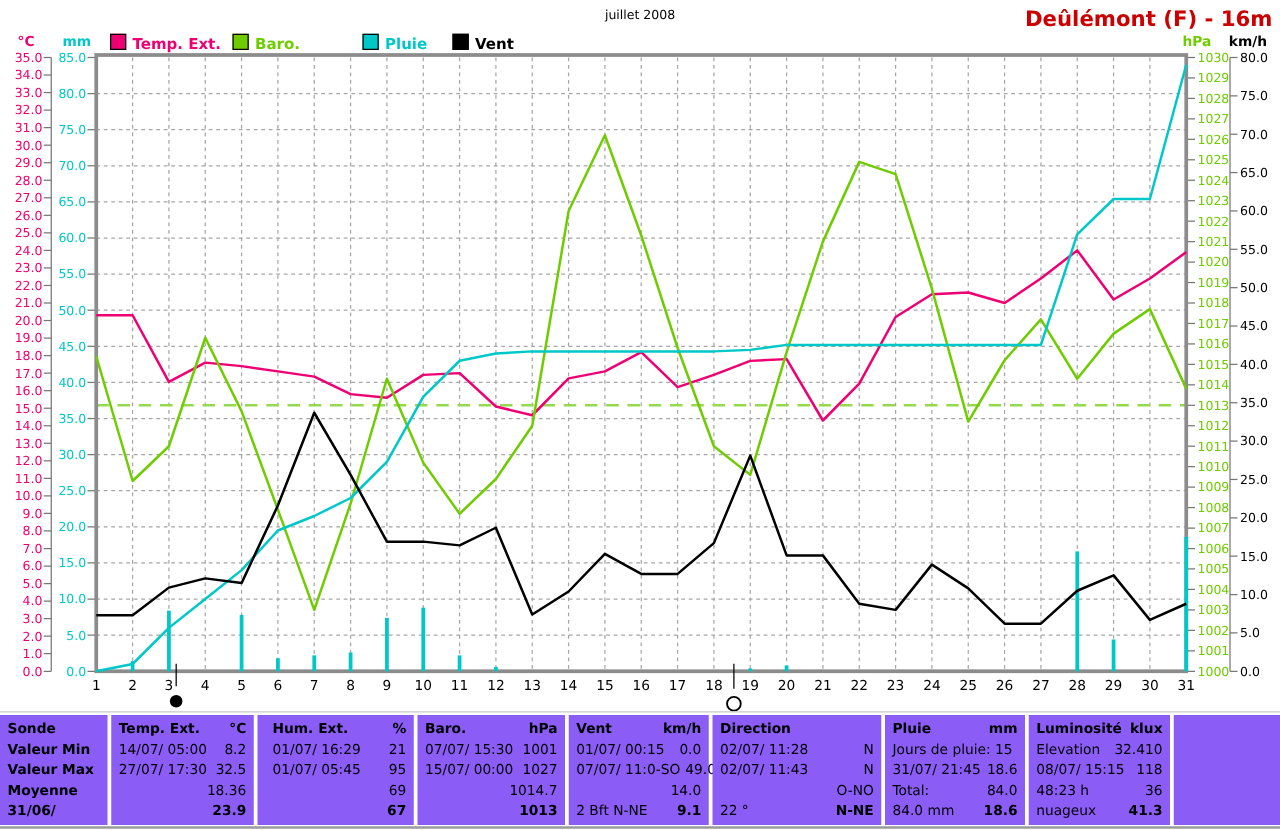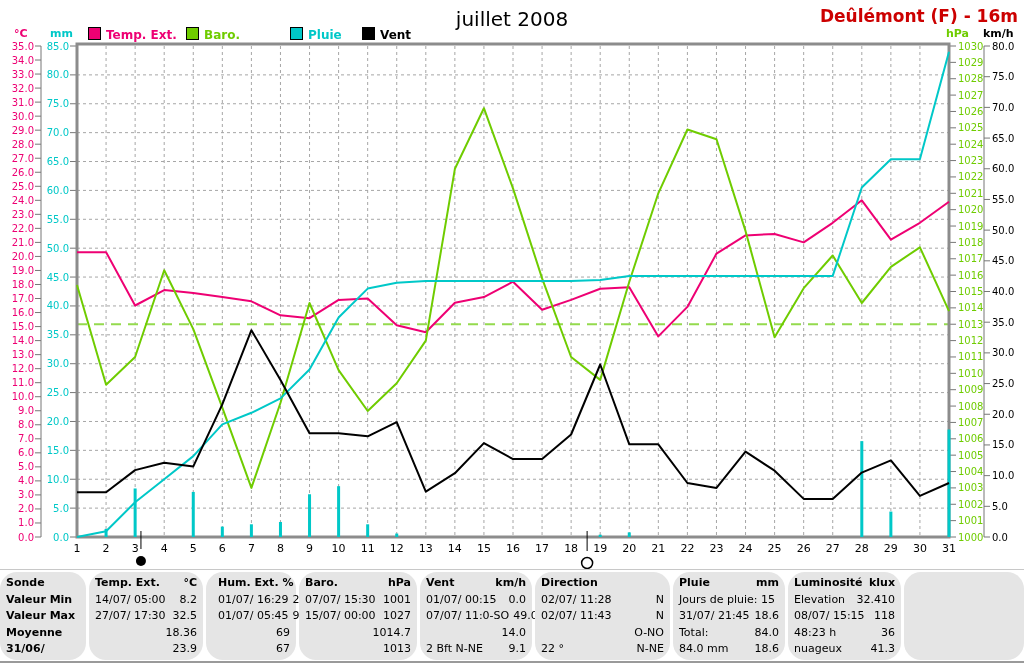--- a/index.html
+++ b/index.html
@@ -1,34 +1,34 @@
 <!DOCTYPE html>
 <html><head>
 <meta charset="utf-8">
 <style>
   html,body{margin:0;padding:0;background:#fff;}
   #app{position:relative;width:1024px;height:664px;background:#ffffff;overflow:hidden;
        font-family:"DejaVu Sans","Liberation Sans",sans-serif;}
   #title{position:absolute;top:7px;left:0;width:1024px;text-align:center;
-         font-size:20px;color:#000;}
+         font-size:10px;color:#000;}
   #station{position:absolute;top:6px;right:6px;font-size:17px;font-weight:bold;color:#cc0000;}
   .unit{position:absolute;top:27px;font-size:11px;font-weight:bold;}
   #legend .litem{position:absolute;top:27px;font-size:12px;font-weight:bold;white-space:nowrap;}
   #legend .swatch{display:inline-block;width:11px;height:11px;margin-right:5px;
                   vertical-align:-1px;border:1px solid #000;}
   #chart-svg{position:absolute;top:0;left:0;}
   
   #stats-table{position:absolute;top:572px;left:0;width:1024px;height:88px;
                display:flex;gap:3px;background:#ffffff;font-size:11px;color:#000;}
-  .tgroup{background:#e5e5e5;padding:3px 6px 0 6px;box-sizing:border-box;height:88px;border-radius:17px;}
+  .tgroup{background:#8b5cf6;padding:3px 6px 0 6px;box-sizing:border-box;height:88px;}
   .trow{display:flex;justify-content:space-between;height:16.5px;line-height:16.5px;white-space:nowrap;}
   .trow .lt{text-align:left;} .trow .rt{text-align:right;margin-left:4px;}
   .thead{font-weight:bold;}
   .labels .trow{font-weight:bold;}
-  .lastrow .rt{font-weight:normal;}
+  .lastrow .rt{font-weight:bold;}
   #bottom-line{position:absolute;top:661px;left:0;width:1024px;height:2px;background:#9a9a9a;}
   #table-topline{position:absolute;top:569px;left:0;width:1024px;height:1px;background:#c8c8c8;}
 </style>
 </head>
 <body>
 
 <div id="app">
   <div id="title">juillet 2008</div>
   <div id="station">Deûlémont (F) - 16m</div>
 
@@ -388,21 +388,21 @@
         </div>
         <div class="trow">
           <span class="lt"></span>
           <span class="rt">18.36</span>
         </div>
         <div class="trow lastrow">
           <span class="lt"></span>
           <span class="rt">23.9</span>
         </div>
       </div>
-      <div class="tgroup" style="width: 90px; padding-left: 12px;">
+      <div class="tgroup" style="width: 125px; padding-left: 12px;">
         <div class="trow thead">
           <span class="lt">Hum. Ext.</span>
           <span class="rt">%</span>
         </div>
         <div class="trow">
           <span class="lt">01/07/ 16:29</span>
           <span class="rt">21</span>
         </div>
         <div class="trow">
           <span class="lt">01/07/ 05:45</span>

